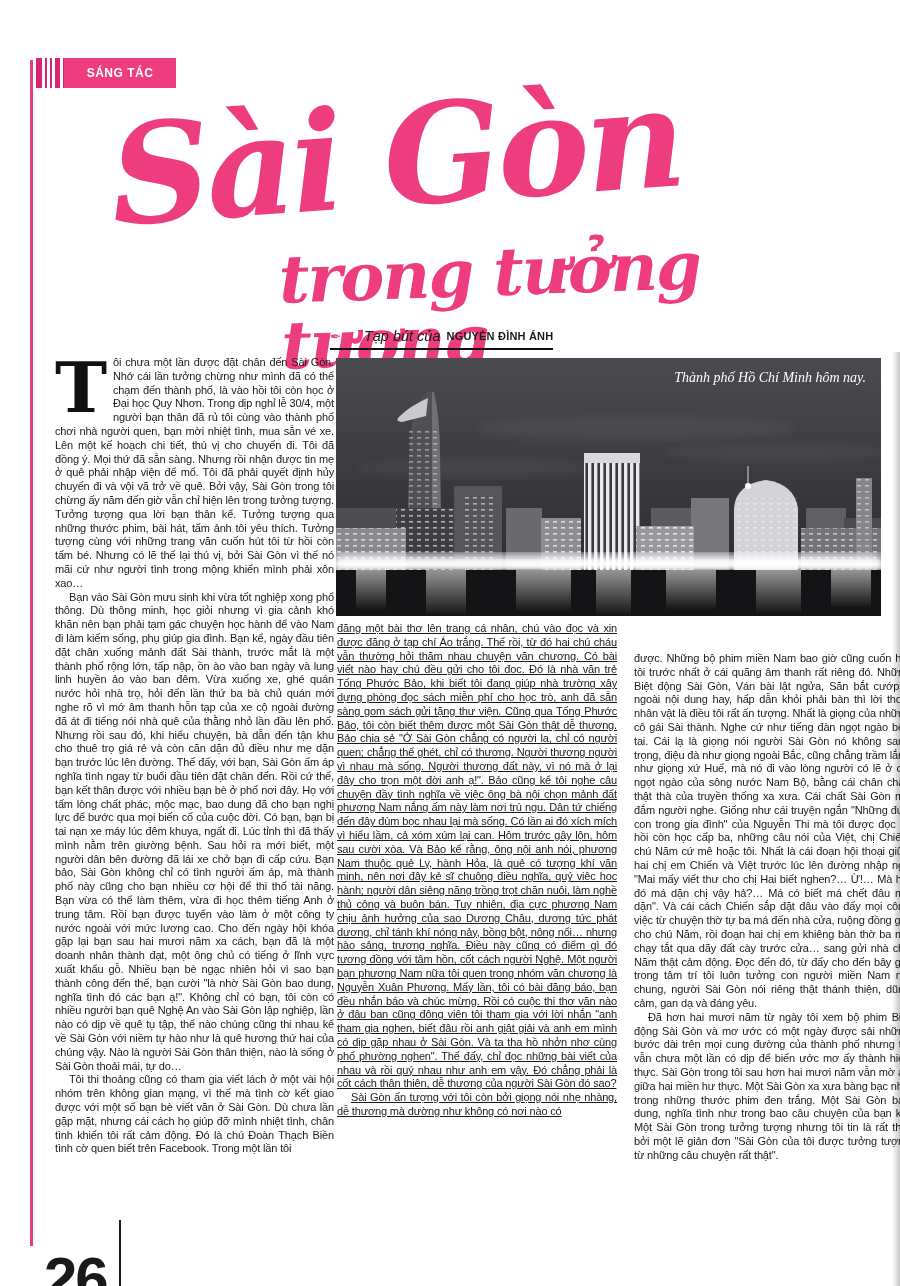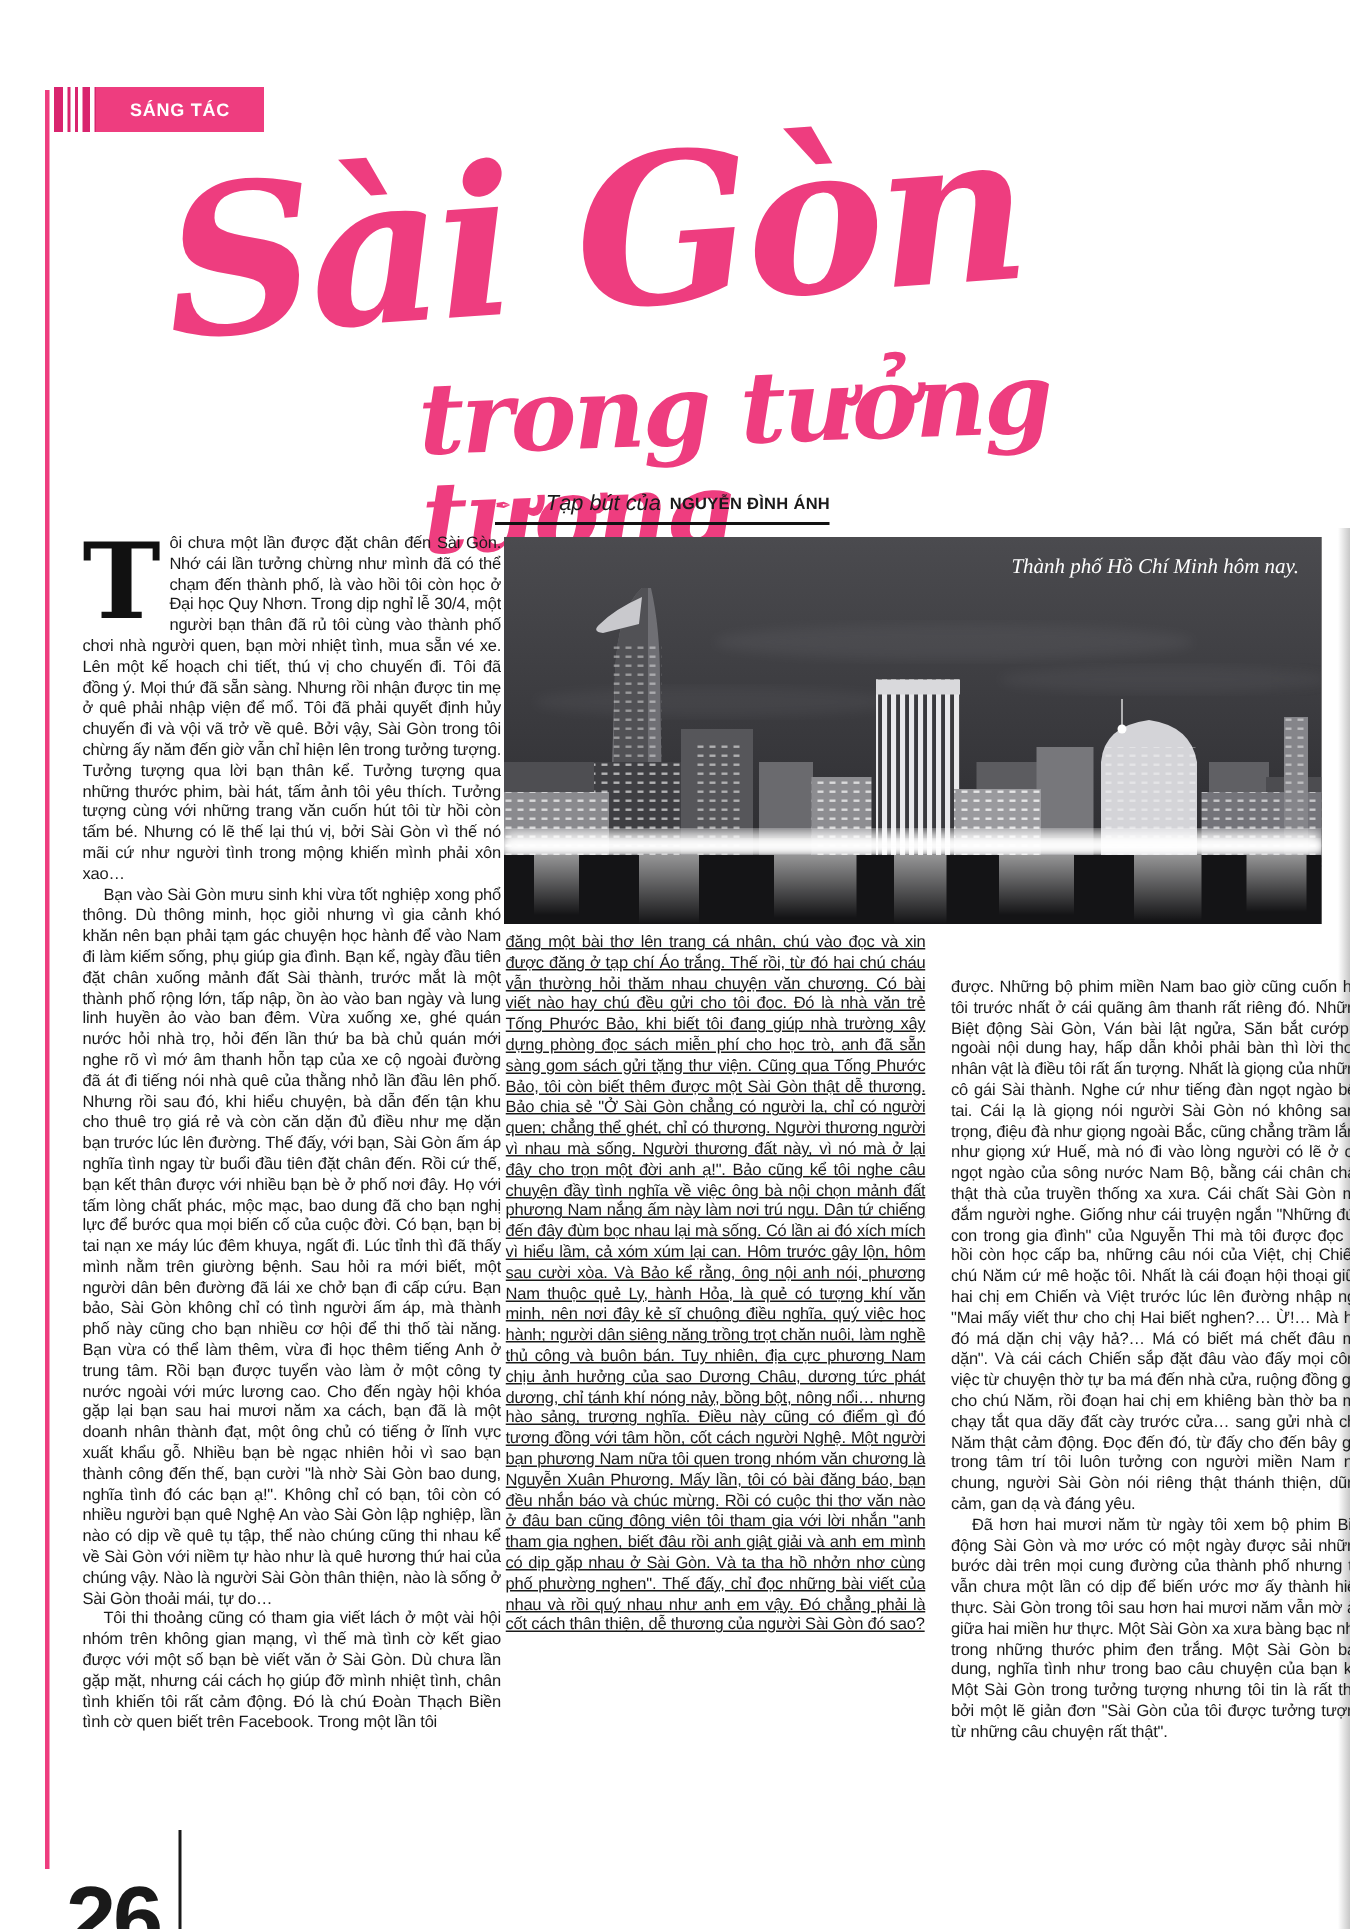--- a/index.html
+++ b/index.html
@@ -169,20 +169,21 @@
 <div class="edge-strip"></div>
 
 <div class="col col-left">
   <p class="noindent"><span class="dropcap">T</span><span>ôi chưa một lần được đặt chân đến Sài Gòn. Nhớ cái lần tưởng chừng như mình đã có thể chạm đến thành phố, là vào hồi tôi còn học ở Đại học Quy Nhơn. Trong dịp nghỉ lễ 30/4, một người bạn thân đã rủ tôi cùng vào thành phố chơi nhà người quen, bạn mời nhiệt tình, mua sẵn vé xe. Lên một kế hoạch chi tiết, thú vị cho chuyến đi. Tôi đã đồng ý. Mọi thứ đã sẵn sàng. Nhưng rồi nhận được tin mẹ ở quê phải nhập viện để mổ. Tôi đã phải quyết định hủy chuyến đi và vội vã trở về quê. Bởi vậy, Sài Gòn trong tôi chừng ấy năm đến giờ vẫn chỉ hiện lên trong tưởng tượng. Tưởng tượng qua lời bạn thân kể. Tưởng tượng qua những thước phim, bài hát, tấm ảnh tôi yêu thích. Tưởng tượng cùng với những trang văn cuốn hút tôi từ hồi còn tấm bé. Nhưng có lẽ thế lại thú vị, bởi Sài Gòn vì thế nó mãi cứ như người tình trong mộng khiến mình phải xôn xao…</span></p>
   <p>Bạn vào Sài Gòn mưu sinh khi vừa tốt nghiệp xong phổ thông. Dù thông minh, học giỏi nhưng vì gia cảnh khó khăn nên bạn phải tạm gác chuyện học hành để vào Nam đi làm kiếm sống, phụ giúp gia đình. Bạn kể, ngày đầu tiên đặt chân xuống mảnh đất Sài thành, trước mắt là một thành phố rộng lớn, tấp nập, ồn ào vào ban ngày và lung linh huyền ảo vào ban đêm. Vừa xuống xe, ghé quán nước hỏi nhà trọ, hỏi đến lần thứ ba bà chủ quán mới nghe rõ vì mớ âm thanh hỗn tạp của xe cộ ngoài đường đã át đi tiếng nói nhà quê của thằng nhỏ lần đầu lên phố. Nhưng rồi sau đó, khi hiểu chuyện, bà dẫn đến tận khu cho thuê trọ giá rẻ và còn căn dặn đủ điều như mẹ dặn bạn trước lúc lên đường. Thế đấy, với bạn, Sài Gòn ấm áp nghĩa tình ngay từ buổi đầu tiên đặt chân đến. Rồi cứ thế, bạn kết thân được với nhiều bạn bè ở phố nơi đây. Họ với tấm lòng chất phác, mộc mạc, bao dung đã cho bạn nghị lực để bước qua mọi biến cố của cuộc đời. Có bạn, bạn bị tai nạn xe máy lúc đêm khuya, ngất đi. Lúc tỉnh thì đã thấy mình nằm trên giường bệnh. Sau hỏi ra mới biết, một người dân bên đường đã lái xe chở bạn đi cấp cứu. Bạn bảo, Sài Gòn không chỉ có tình người ấm áp, mà thành phố này cũng cho bạn nhiều cơ hội để thi thố tài năng. Bạn vừa có thể làm thêm, vừa đi học thêm tiếng Anh ở trung tâm. Rồi bạn được tuyển vào làm ở một công ty nước ngoài với mức lương cao. Cho đến ngày hội khóa gặp lại bạn sau hai mươi năm xa cách, bạn đã là một doanh nhân thành đạt, một ông chủ có tiếng ở lĩnh vực xuất khẩu gỗ. Nhiều bạn bè ngạc nhiên hỏi vì sao bạn thành công đến thế, bạn cười "là nhờ Sài Gòn bao dung, nghĩa tình đó các bạn ạ!". Không chỉ có bạn, tôi còn có nhiều người bạn quê Nghệ An vào Sài Gòn lập nghiệp, lần nào có dịp về quê tụ tập, thể nào chúng cũng thi nhau kể về Sài Gòn với niềm tự hào như là quê hương thứ hai của chúng vậy. Nào là người Sài Gòn thân thiện, nào là sống ở Sài Gòn thoải mái, tự do…</p>
   <p>Tôi thi thoảng cũng có tham gia viết lách ở một vài hội nhóm trên không gian mạng, vì thế mà tình cờ kết giao được với một số bạn bè viết văn ở Sài Gòn. Dù chưa lần gặp mặt, nhưng cái cách họ giúp đỡ mình nhiệt tình, chân tình khiến tôi rất cảm động. Đó là chú Đoàn Thạch Biền tình cờ quen biết trên Facebook. Trong một lần tôi</p>
 </div>
 
 <div class="col col-middle">
   <p class="noindent">đăng một bài thơ lên trang cá nhân, chú vào đọc và xin được đăng ở tạp chí Áo trắng. Thế rồi, từ đó hai chú cháu vẫn thường hỏi thăm nhau chuyện văn chương. Có bài viết nào hay chú đều gửi cho tôi đọc. Đó là nhà văn trẻ Tống Phước Bảo, khi biết tôi đang giúp nhà trường xây dựng phòng đọc sách miễn phí cho học trò, anh đã sẵn sàng gom sách gửi tặng thư viện. Cũng qua Tống Phước Bảo, tôi còn biết thêm được một Sài Gòn thật dễ thương. Bảo chia sẻ "Ở Sài Gòn chẳng có người lạ, chỉ có người quen; chẳng thể ghét, chỉ có thương. Người thương người vì nhau mà sống. Người thương đất này, vì nó mà ở lại đây cho trọn một đời anh ạ!". Bảo cũng kể tôi nghe câu chuyện đầy tình nghĩa về việc ông bà nội chọn mảnh đất phương Nam nắng ấm này làm nơi trú ngụ. Dân tứ chiếng đến đây đùm bọc nhau lại mà sống. Có lần ai đó xích mích vì hiểu lầm, cả xóm xúm lại can. Hôm trước gây lộn, hôm sau cười xòa. Và Bảo kể rằng, ông nội anh nói, phương Nam thuộc quẻ Ly, hành Hỏa, là quẻ có tượng khí văn minh, nên nơi đây kẻ sĩ chuộng điều nghĩa, quý việc học hành; người dân siêng năng trồng trọt chăn nuôi, làm nghề thủ công và buôn bán. Tuy nhiên, địa cực phương Nam chịu ảnh hưởng của sao Dương Châu, dương tức phát dương, chỉ tánh khí nóng nảy, bồng bột, nông nổi… nhưng hào sảng, trượng nghĩa. Điều này cũng có điểm gì đó tương đồng với tâm hồn, cốt cách người Nghệ. Một người bạn phương Nam nữa tôi quen trong nhóm văn chương là Nguyễn Xuân Phương. Mấy lần, tôi có bài đăng báo, bạn đều nhắn báo và chúc mừng. Rồi có cuộc thi thơ văn nào ở đâu bạn cũng động viên tôi tham gia với lời nhắn "anh tham gia nghen, biết đâu rồi anh giật giải và anh em mình có dịp gặp nhau ở Sài Gòn. Và ta tha hồ nhởn nhơ cùng phố phường nghen". Thế đấy, chỉ đọc những bài viết của nhau và rồi quý nhau như anh em vậy. Đó chẳng phải là cốt cách thân thiện, dễ thương của người Sài Gòn đó sao?</p>
+  <p>Sài Gòn ấn tượng với tôi còn bởi giọng nói nhẹ nhàng, dễ thương mà dường như không có nơi nào có</p>
 </div>
 
 <div class="col col-right">
   <p class="noindent">được. Những bộ phim miền Nam bao giờ cũng cuốn hút tôi trước nhất ở cái quãng âm thanh rất riêng đó. Những Biệt động Sài Gòn, Ván bài lật ngửa, Săn bắt cướp… ngoài nội dung hay, hấp dẫn khỏi phải bàn thì lời thoại nhân vật là điều tôi rất ấn tượng. Nhất là giọng của những cô gái Sài thành. Nghe cứ như tiếng đàn ngọt ngào bên tai. Cái lạ là giọng nói người Sài Gòn nó không sang trọng, điệu đà như giọng ngoài Bắc, cũng chẳng trầm lắng như giọng xứ Huế, mà nó đi vào lòng người có lẽ ở cái ngọt ngào của sông nước Nam Bộ, bằng cái chân chất, thật thà của truyền thống xa xưa. Cái chất Sài Gòn mê đắm người nghe. Giống như cái truyện ngắn "Những đứa con trong gia đình" của Nguyễn Thi mà tôi được đọc từ hồi còn học cấp ba, những câu nói của Việt, chị Chiến, chú Năm cứ mê hoặc tôi. Nhất là cái đoạn hội thoại giữa hai chị em Chiến và Việt trước lúc lên đường nhập ngũ "Mai mấy viết thư cho chị Hai biết nghen?… Ừ!… Mà hồi đó má dặn chị vậy hả?… Má có biết má chết đâu mà dặn". Và cái cách Chiến sắp đặt đâu vào đấy mọi công việc từ chuyện thờ tự ba má đến nhà cửa, ruộng đồng gửi cho chú Năm, rồi đoạn hai chị em khiêng bàn thờ ba má chạy tắt qua dãy đất cày trước cửa… sang gửi nhà chú Năm thật cảm động. Đọc đến đó, từ đấy cho đến bây giờ trong tâm trí tôi luôn tưởng con người miền Nam nói chung, người Sài Gòn nói riêng thật thánh thiện, dũng cảm, gan dạ và đáng yêu.</p>
   <p>Đã hơn hai mươi năm từ ngày tôi xem bộ phim Biệt động Sài Gòn và mơ ước có một ngày được sải những bước dài trên mọi cung đường của thành phố nhưng tôi vẫn chưa một lần có dịp để biến ước mơ ấy thành hiện thực. Sài Gòn trong tôi sau hơn hai mươi năm vẫn mờ ảo giữa hai miền hư thực. Một Sài Gòn xa xưa bàng bạc như trong những thước phim đen trắng. Một Sài Gòn bao dung, nghĩa tình như trong bao câu chuyện của bạn kể. Một Sài Gòn trong tưởng tượng nhưng tôi tin là rất thật bởi một lẽ giản đơn "Sài Gòn của tôi được tưởng tượng từ những câu chuyện rất thật".</p>
 </div>
 
 <div class="footer">
   <div class="page-num">26</div>
   <div class="divider"></div>

